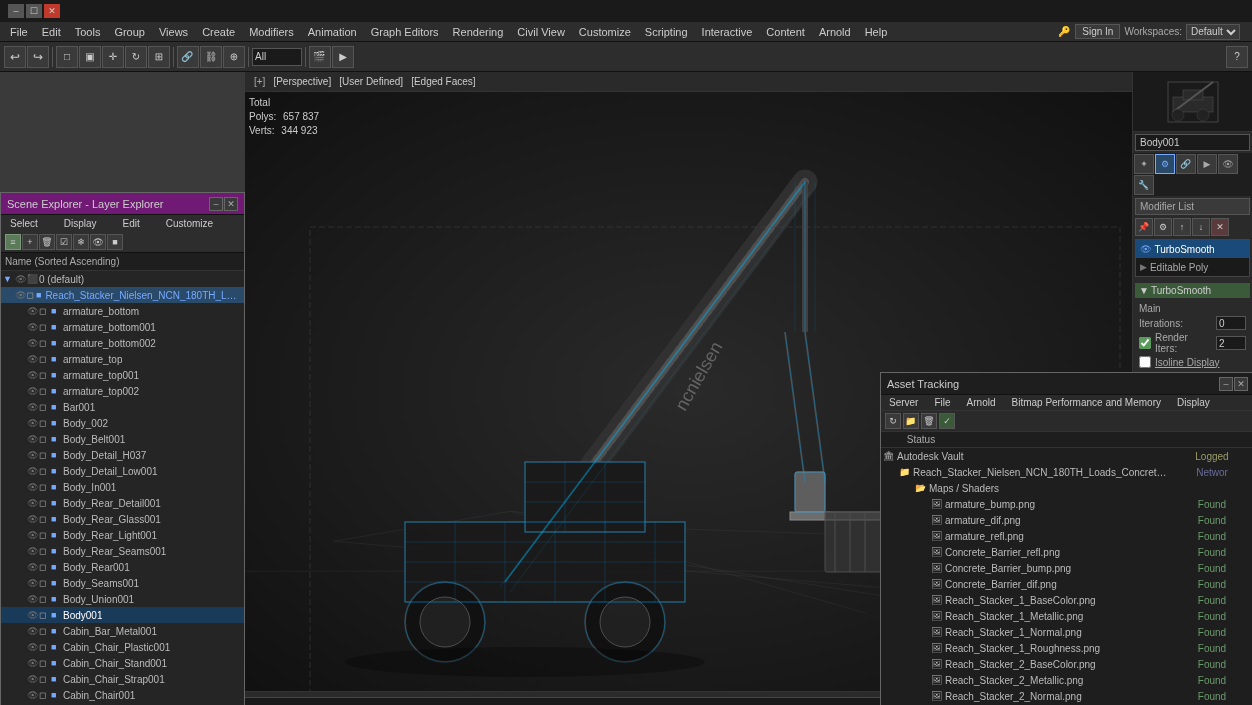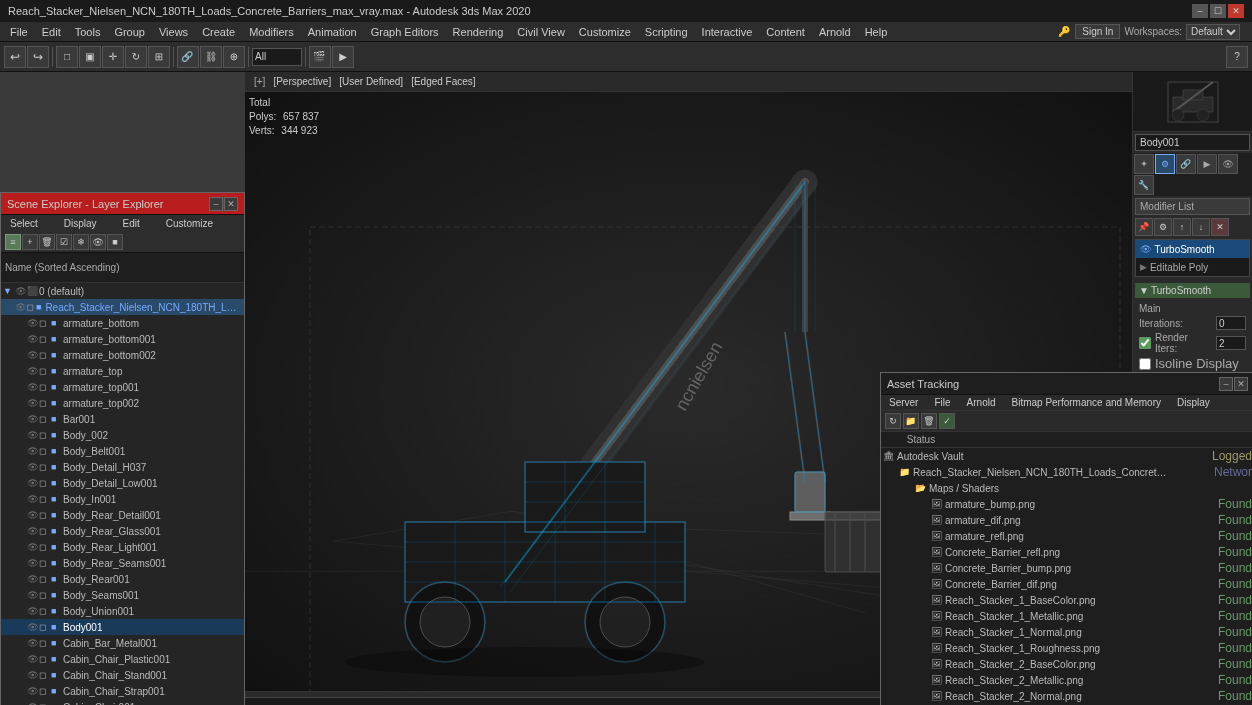--- a/index.html
+++ b/index.html
@@ -19,32 +19,32 @@
     #toolbar { background: #2d2d2d; height: 28px; display: flex; align-items: center; padding: 0 4px; border-bottom: 1px solid #111; gap: 2px; }
     .tb-btn { width: 22px; height: 22px; background: #3a3a3a; border: 1px solid #555; color: #ccc; font-size: 10px; cursor: pointer; display: flex; align-items: center; justify-content: center; }
     .tb-sep { width: 1px; height: 20px; background: #555; margin: 0 2px; }
     .tb-input { width: 60px; height: 18px; background: #1a1a1a; border: 1px solid #555; color: #ccc; font-size: 10px; padding: 0 2px; }
 
     
     #main { display: flex; height: calc(705px - 42px - 22px); }
 
     
     #scene-explorer { width: 245px; background: #2d2d2d; border-right: 1px solid #111; display: flex; flex-direction: column; position: absolute; top: 120px; left: 0; width: 245px; height: 580px; z-index: 10; border: 1px solid #666; }
-    .panel-titlebar { background: #b91c1c; height: 22px; display: flex; align-items: center; padding: 0 6px; justify-content: space-between; border-bottom: 1px solid #111; cursor: move; }
+    .panel-titlebar { background: #701a75; height: 22px; display: flex; align-items: center; padding: 0 6px; justify-content: space-between; border-bottom: 1px solid #111; cursor: move; }
     .panel-title { font-size: 11px; color: #ccc; }
     .panel-btns { display: flex; gap: 1px; }
     .panel-btn { width: 14px; height: 14px; background: #3a3a3a; border: 1px solid #666; color: #aaa; font-size: 9px; cursor: pointer; display: flex; align-items: center; justify-content: center; }
 
     .scene-toolbar { background: #2d2d2d; padding: 2px 4px; display: flex; align-items: center; gap: 2px; border-bottom: 1px solid #111; flex-wrap: wrap; }
     .scene-menu { display: flex; gap: 16px; }
     .scene-menu-item { padding: 1px 5px; color: #ccc; font-size: 10px; cursor: pointer; }
     .s-icon { width: 16px; height: 16px; background: #3a3a3a; border: 1px solid #555; font-size: 9px; display: flex; align-items: center; justify-content: center; cursor: pointer; color: #ccc; }
     .s-icon.active { background: #5a7a5a; border-color: #7a9a7a; }
 
-    .column-header { background: #1e1e1e; height: 30px; display: flex; align-items: center; padding: 0 4px; border-bottom: 1px solid #333; font-size: 10px; color: #aaa; }
+    .column-header { background: #1e1e1e; height: 18px; display: flex; align-items: center; padding: 0 4px; border-bottom: 1px solid #333; font-size: 10px; color: #aaa; }
     .scene-list { flex: 1; overflow-y: auto; background: #252525; }
     .scene-list::-webkit-scrollbar { width: 8px; background: #1a1a1a; }
     .scene-list::-webkit-scrollbar-thumb { background: #555; }
     .scene-row { height: 16px; display: flex; align-items: center; padding: 0 2px; font-size: 10px; color: #bbb; cursor: pointer; white-space: nowrap; }
     .scene-row.selected { background: #1a3a5a; color: #fff; }
     .scene-row.highlighted { background: #2a4a6a; color: #7af; }
     .scene-row .indent { display: inline-block; width: 12px; flex-shrink: 0; }
     .scene-row .label { overflow: hidden; text-overflow: ellipsis; }
 
     
@@ -81,31 +81,30 @@
     .at-col-header { display: flex; background: #1e1e1e; border-bottom: 1px solid #333; }
     .at-col { font-size: 10px; color: #aaa; padding: 2px 4px; }
     .at-col.name { flex: 1; }
     .at-col.status { width: 80px; text-align: center; }
     .at-list { flex: 1; overflow-y: auto; background: #1e1e1e; }
     .at-list::-webkit-scrollbar { width: 8px; background: #111; }
     .at-list::-webkit-scrollbar-thumb { background: #444; }
     .at-row { display: flex; align-items: center; min-height: 16px; padding: 1px 2px; font-size: 10px; color: #bbb; cursor: pointer; }
     .at-row .at-indent { display: inline-block; width: 16px; flex-shrink: 0; }
     .at-row .at-name { flex: 1; overflow: hidden; text-overflow: ellipsis; white-space: nowrap; }
-    .at-row .at-status { width: 80px; font-size: 12px; color: #6a9a6a; text-align: right; }
+    .at-row .at-status { width: 80px; font-size: 10px; color: #6a9a6a; text-align: center; }
 
     
     #obj-info { position: absolute; top: 4px; left: 260px; z-index: 5; }
     .obj-info-row { font-size: 10px; color: #ccc; line-height: 14px; }
   </style>
 </head>
 <body>
 
 <div id="titlebar">
-  <span style="font-size:11px;">Reach_Stacker_Nielsen_NCN_180TH_Loads_Concrete_Barriers_max_vray.max - Autodesk 3ds Max 2020</span>
   <div class="winbtns">
     <button class="winbtn">–</button>
     <button class="winbtn">☐</button>
     <button class="winbtn close">✕</button>
   </div>
 </div>
 
 <div id="menubar">
   <span class="menu-item">File</span>
   <span class="menu-item">Edit</span>
@@ -590,21 +589,21 @@
           <span style="font-size:10px;color:#aaa;flex:1;">Iterations:</span>
           <input class="ts-field" style="width: 30px; height: 14px; background: rgb(26, 26, 26); border: 1px solid rgb(85, 85, 85); color: rgb(204, 204, 204); font-size: 10px; padding: 0px 2px;" value="0">
         </div>
         <div class="ts-row" style="display:flex;align-items:center;padding:1px 4px;gap:4px;">
           <input type="checkbox" checked="" style="width: 12px; height: 12px; accent-color: rgb(90, 154, 90);">
           <span style="font-size:10px;color:#aaa;flex:1;">Render Iters:</span>
           <input class="ts-field" style="width: 30px; height: 14px; background: rgb(26, 26, 26); border: 1px solid rgb(85, 85, 85); color: rgb(204, 204, 204); font-size: 10px; padding: 0px 2px;" value="2">
         </div>
         <div class="ts-row" style="display:flex;align-items:center;padding:1px 4px;gap:4px;">
           <input type="checkbox" style="width: 12px; height: 12px; accent-color: rgb(90, 154, 90);">
-          <span style="font-size:13px;color:#aaa;flex:1;">Isoline Display</span>
+          <span style="font-size:10px;color:#aaa;flex:1;text-decoration:underline;">Isoline Display</span>
         </div>
         <div style="font-size:9px;color:#777;padding:1px 4px;overflow:hidden;">──────────────</div>
       </div>
     </div>
   </div>
 
   <div id="asset-tracking">
     <div class="at-titlebar">
       <span style="font-size:11px;color:#ccc;">Asset Tracking</span>
       <div style="display:flex;gap:1px;">

